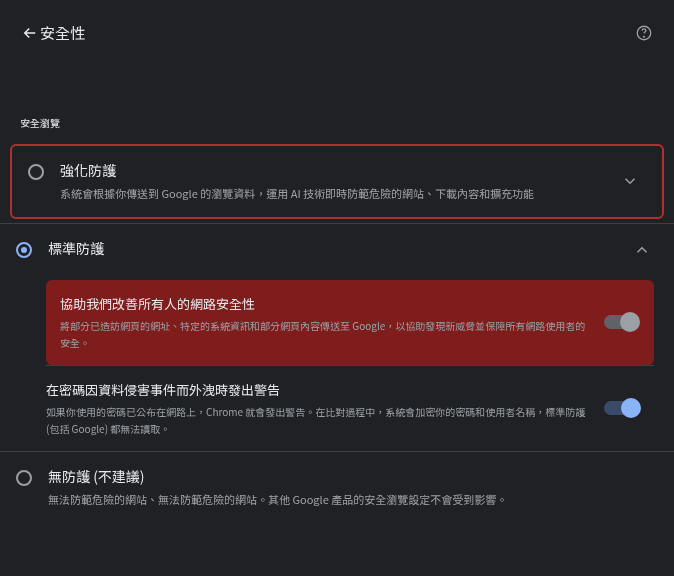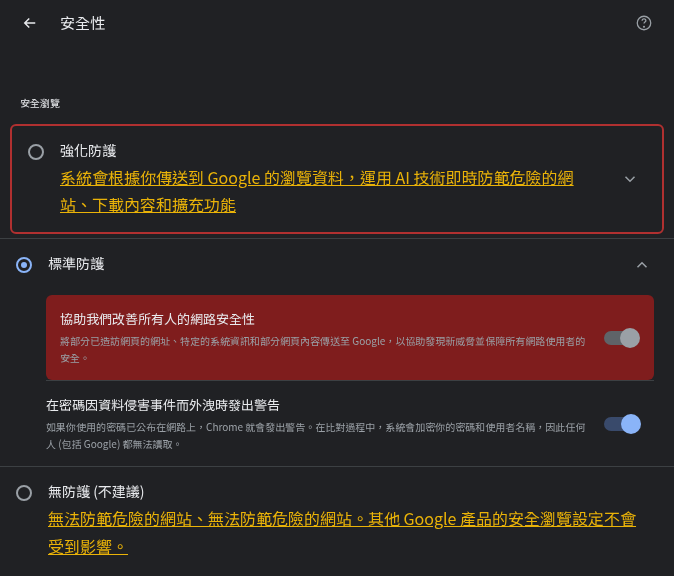--- a/index.html
+++ b/index.html
@@ -8,22 +8,21 @@
       height: 576px;
       background: #202124;
       color: #e8eaed;
       font-family: "Microsoft JhengHei", "Noto Sans TC", Arial, sans-serif;
       font-size: 13px;
       overflow: hidden;
     }
     .header {
       display: flex;
       align-items: center;
-      padding: 12px 20px;
-      gap: 20px;
+      padding: 22px 20px;
     }
     .back-btn {
       cursor: pointer;
       display: flex;
       align-items: center;
       justify-content: center;
       width: 20px;
       height: 20px;
     }
     .title { font-size: 15px; }
@@ -69,24 +68,23 @@
       border-radius: 50%;
       background: #8ab4f8;
     }
     .option-body { flex: 1; }
     .option-title {
       font-size: 14px;
       color: #e8eaed;
       margin-bottom: 4px;
     }
     .option-desc {
-      font-size: 16px;
-      color: #eab308;
+      font-size: 11px;
+      color: #a3a3a3;
       line-height: 1.7;
-      text-decoration: underline;
     }
     .chevron {
       flex: none;
       align-self: center;
       cursor: pointer;
       width: 20px;
       height: 20px;
       display: flex;
       align-items: center;
       justify-content: center;
@@ -207,21 +205,21 @@
   <div class="sub-row shaded">
     <div class="sub-body">
       <div class="sub-title">協助我們改善所有人的網路安全性</div>
       <div class="sub-desc">將部分已造訪網頁的網址、特定的系統資訊和部分網頁內容傳送至 Google，以協助發現新威脅並保障所有網路使用者的安全。</div>
     </div>
     <div class="toggle off"></div>
   </div>
   <div class="sub-row">
     <div class="sub-body">
       <div class="sub-title">在密碼因資料侵害事件而外洩時發出警告</div>
-      <div class="sub-desc">如果你使用的密碼已公布在網路上，Chrome 就會發出警告。在比對過程中，系統會加密你的密碼和使用者名稱，因此任何人 (包括 Google) 都無法讀取。</div>
+      <div class="sub-desc">如果你使用的密碼已公布在網路上，Chrome 就會發出警告。在比對過程中，系統會加密你的密碼和使用者名稱，標準防護 (包括 Google) 都無法讀取。</div>
     </div>
     <div class="toggle on"></div>
   </div>
 </div>
 
 <div class="option">
   <div class="radio"></div>
   <div class="option-body">
     <div class="option-title">無防護 (不建議)</div>
     <div class="option-desc">無法防範危險的網站、無法防範危險的網站。其他 Google 產品的安全瀏覽設定不會受到影響。</div>

